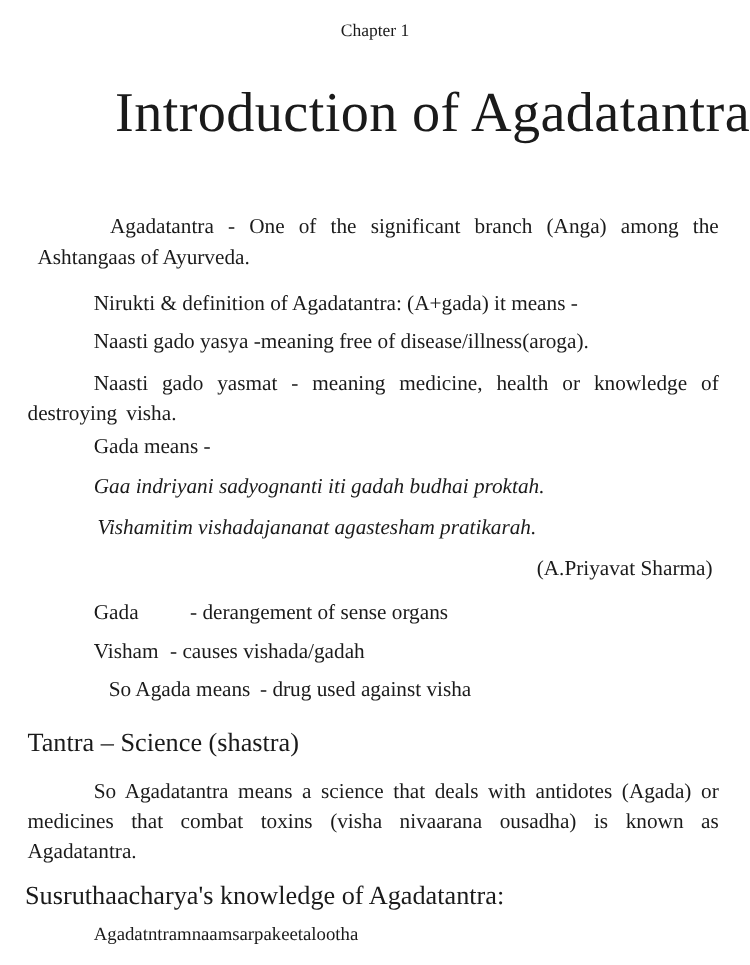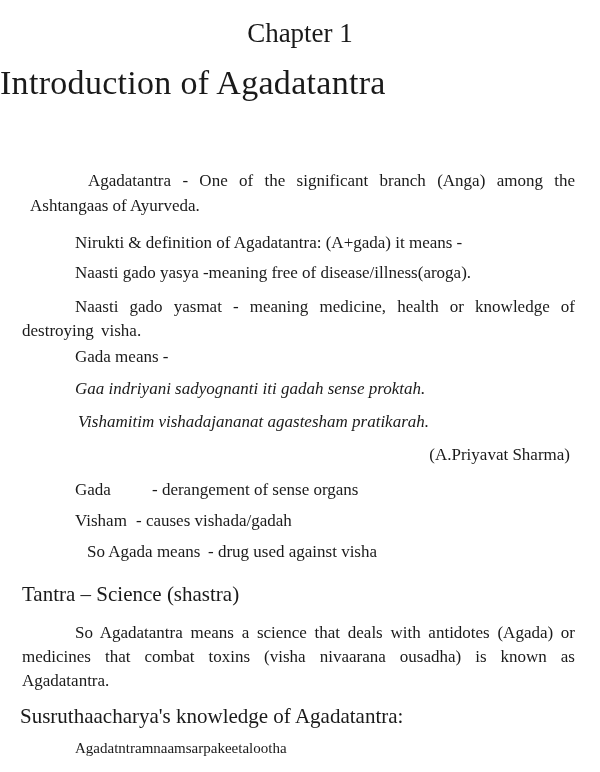--- a/index.html
+++ b/index.html
@@ -2,40 +2,40 @@
 <html><head>
 <meta charset="utf-8">
 <style>
   html, body { margin: 0; padding: 0; }
   body {
     width: 600px; height: 772px; background: #ffffff; color: #1a1a1a;
     font-family: "Liberation Serif", "DejaVu Serif", serif;
     position: relative; overflow: hidden;
   }
   .abs { position: absolute; white-space: nowrap; }
-  .chapter { top: 18px; left: 0; width: 600px; text-align: center; font-size: 27px; }
-  .title { top: 64px; left: 0; width: 600px; text-align: left; font-size: 34px; letter-spacing: 0.3px; }
+  .chapter { top: 18px; left: 0; width: 600px; text-align: center; font-size: 14px; }
+  .title { top: 64px; left: 0; width: 600px; text-align: right; font-size: 45px; letter-spacing: 0.3px; }
   .p { font-size: 17px; }
   .just { white-space: normal; text-align: justify; text-align-last: left; }
   .ital { font-style: italic; }
   .h2 { font-size: 21px; }
 </style>
 </head>
 <body>
 
 <div>
   <div class="abs chapter">Chapter 1</div>
   <div class="abs title">Introduction of Agadatantra</div>
 
   <div class="abs p just" style="top:168px; left:30px; width:545px; text-indent:58px; line-height:25px;">Agadatantra - One of the significant branch (Anga) among the Ashtangaas of Ayurveda.</div>
   <div class="abs p" style="top:233px; left:75px;">Nirukti &amp; definition of Agadatantra: (A+gada) it means -</div>
   <div class="abs p" style="top:263px; left:75px;">Naasti gado yasya -meaning free of disease/illness(aroga).</div>
   <div class="abs p just" style="top:295px; left:22px; width:553px; text-indent:53px; line-height:24px; word-spacing:3px;">Naasti gado yasmat - meaning medicine, health or knowledge of destroying visha.</div>
   <div class="abs p" style="top:347px; left:75px;">Gada means -</div>
-  <div class="abs p ital" style="top:379px; left:75px;">Gaa indriyani sadyognanti iti gadah sense proktah.</div>
+  <div class="abs p ital" style="top:379px; left:75px;">Gaa indriyani sadyognanti iti gadah budhai proktah.</div>
   <div class="abs p ital" style="top:412px; left:78px;">Vishamitim vishadajananat agastesham pratikarah.</div>
   <div class="abs p" style="top:445px; left:340px; width:230px; text-align:right;">(A.Priyavat Sharma)</div>
 
   <div>
     <div class="abs p" style="top:480px; left:75px;">Gada</div>
     <div class="abs p" style="top:480px; left:152px;text-align:center;">- derangement of sense organs</div>
     <div class="abs p" style="top:511px; left:75px;">Visham</div>
     <div class="abs p" style="top:511px; left:136px;">- causes vishada/gadah</div>
     <div class="abs p" style="top:542px; left:75px;margin-left:12px;">So Agada means</div>
     <div class="abs p" style="top:542px; left:208px;">- drug used against visha</div>

